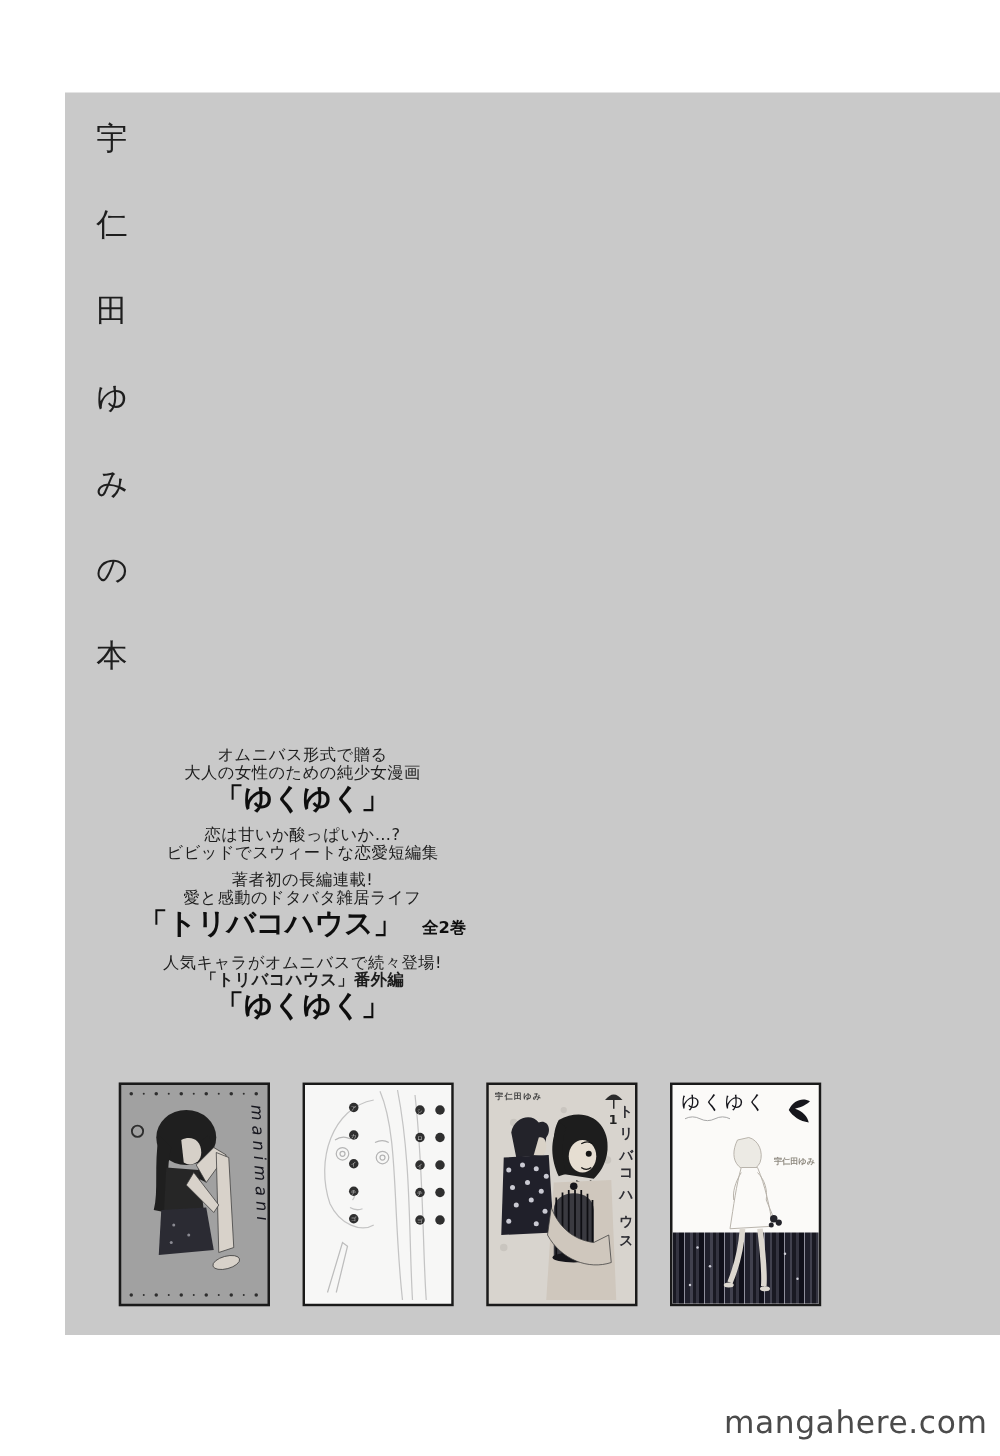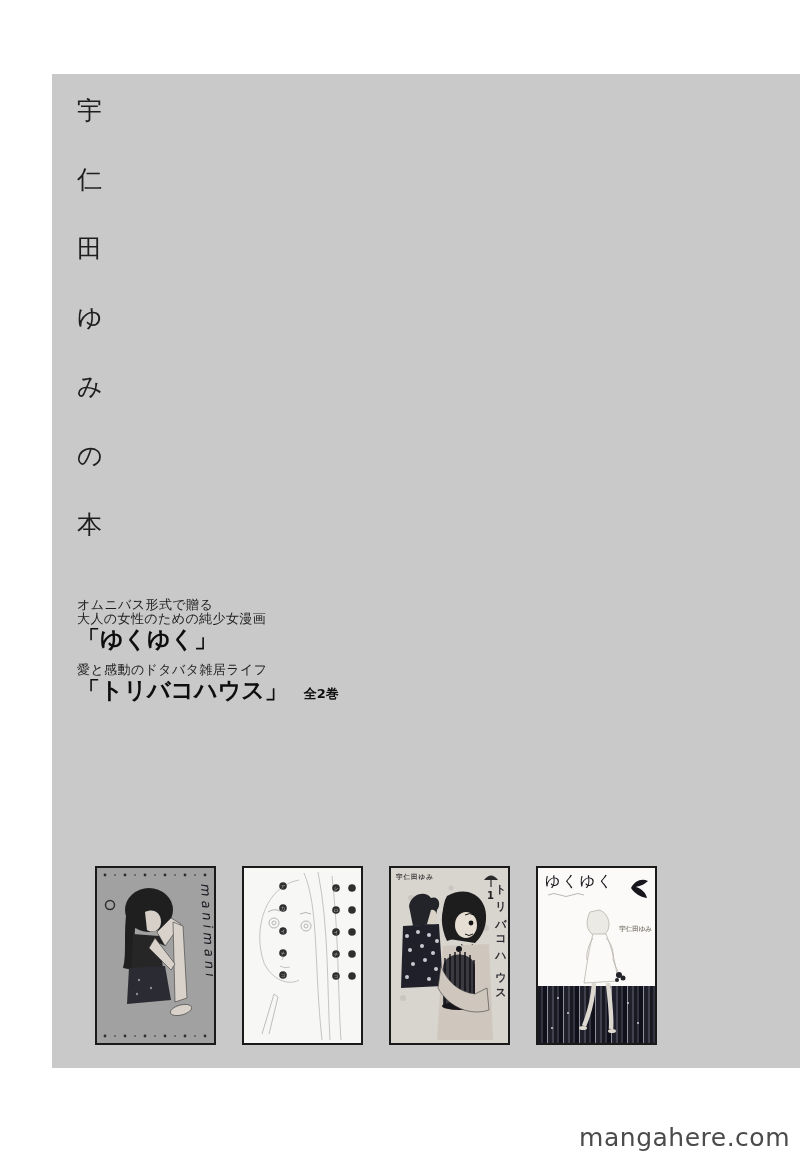--- a/index.html
+++ b/index.html
@@ -10,21 +10,21 @@
   .manga-panel{
     position:absolute;left:52px;top:74px;width:748px;height:994px;
     background:#c9c9c9;
   }
   
   .vertical-title{
     position:absolute;left:25px;top:24px;display:flex;flex-direction:column;
     gap:44px;font-size:25px;line-height:25px;color:#1e1e1e;
   }
   
-  .books{position:absolute;left:25px;top:524px;width:330px;}
+  .books{position:absolute;left:25px;top:524px;width:330px;text-align:center;}
   .book-block{margin-bottom:8px;}
   .tagline{font-size:13px;line-height:14px;color:#1d1d1d;letter-spacing:.4px;}
   .tagline.bold{font-weight:bold;}
   .book-title-row{line-height:27px;white-space:nowrap;}
   .book-title{font-size:23px;font-weight:bold;color:#0e0e0e;}
   .suffix{font-size:13px;font-weight:bold;color:#0e0e0e;margin-left:16px;}
   
   .covers-row{position:absolute;left:27px;top:792px;display:flex;gap:10px;}
   .cover{
     width:121px;height:179px;border:2px solid #1a1a1a;box-sizing:border-box;
@@ -82,29 +82,39 @@
 
     <div class="book-block">
       <div class="tagline">オムニバス形式で贈る</div>
       <div class="tagline">大人の女性のための純少女漫画</div>
       <div class="book-title-row">
         <span class="book-title">「ゆくゆく」</span>
       </div>
     </div>
 
     <div class="book-block">
+      <div class="tagline">恋は甘いか酸っぱいか…?</div>
+      <div class="tagline">ビビッドでスウィートな恋愛短編集</div>
     </div>
 
     <div class="book-block">
+      <div class="tagline">著者初の長編連載!</div>
       <div class="tagline">愛と感動のドタバタ雑居ライフ</div>
       <div class="book-title-row">
         <span class="book-title">「トリバコハウス」</span><span class="suffix">全2巻</span>
       </div>
     </div>
 
+    <div class="book-block">
+      <div class="tagline">人気キャラがオムニバスで続々登場!</div>
+      <div class="tagline bold">「トリバコハウス」番外編</div>
+      <div class="book-title-row">
+        <span class="book-title">「ゆくゆく」</span>
+      </div>
+    </div>
 
   </div>
 
   <div class="covers-row">
 
     <div class="cover cover-1">
       <svg width="117" height="175" viewBox="0 0 117 175">
 
         <g fill="#2e2e2e">
           <circle cx="8" cy="7" r="1.4"></circle>

